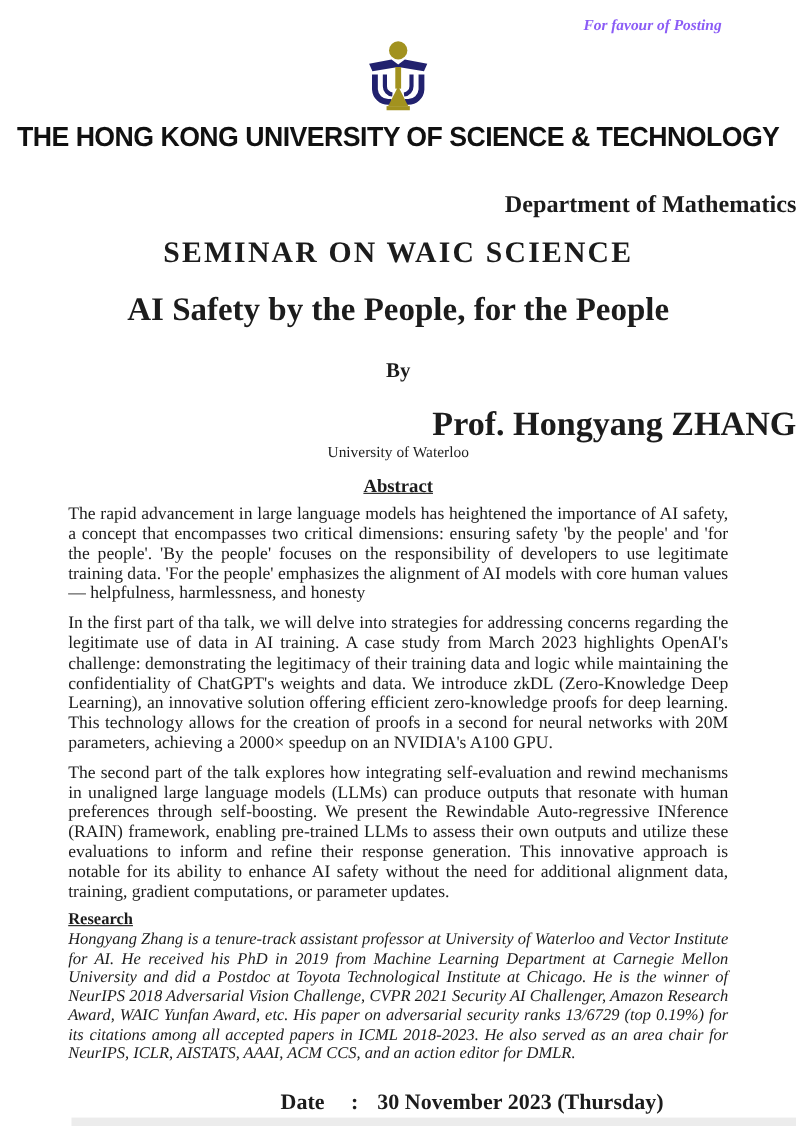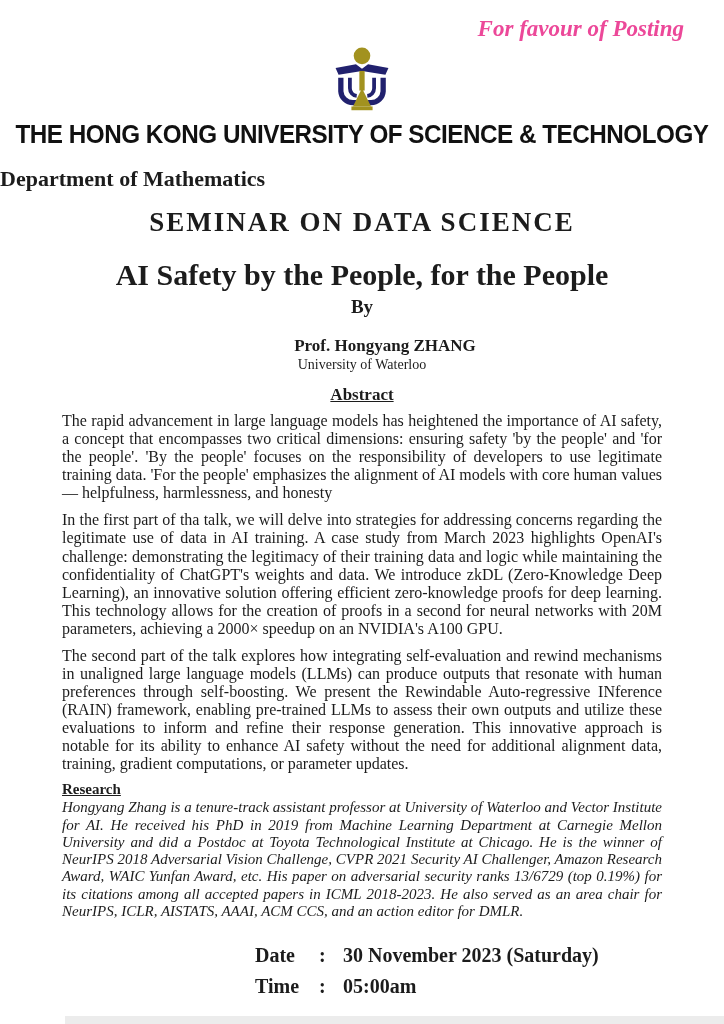--- a/index.html
+++ b/index.html
@@ -8,71 +8,71 @@
     position:relative;
     width:724px;height:1024px;
     margin:0 auto;
     background:#ffffff;
     font-family:"Liberation Serif", serif;
     color:#1c1c1c;
     overflow:hidden;
   }
   .posting-note{
     text-align:right;
-    padding:16px 40px 0 0;
+    padding:16px 68px 0 0;
     font-style:italic;
     font-weight:bold;
-    font-size:23px;
-    color:#ec4899;
+    font-size:14px;
+    color:#8b5cf6;
   }
   .logo-wrap{
     margin-top:4px;
     display:flex;
     justify-content:center;
   }
   .uni-name{
     margin-top:2px;
     text-align:center;
     font-family:"Liberation Sans", sans-serif;
     font-weight:bold;
     font-size:25px;
     letter-spacing:-0.5px;
     transform:scaleX(0.97);
     color:#111111;
   }
   .dept{
-    margin-top:17px;
-    text-align:left;
+    margin-top:33px;
+    text-align:right;
     font-weight:bold;
     font-size:22px;
   }
   .series{
     margin-top:15px;
     text-align:center;
     font-weight:900;
     font-size:27px;
     letter-spacing:2px;
   }
   .talk-title{
     margin-top:20px;
     text-align:center;
     font-weight:bold;
     font-size:30px;
   }
   .by{
-    margin-top:4px;
+    margin-top:28px;
     text-align:center;
     font-weight:bold;
     font-size:19px;
   }
   .speaker-name{
     margin-top:18px;
-    text-align:center;
-    font-weight:bold;
-    font-size:17px;
+    text-align:right;
+    font-weight:bold;
+    font-size:31px;
     margin-left:46px;
   }
   .speaker-affil{
     margin-top:1px;
     text-align:center;
     font-size:14px;
   }
   .abs-heading{
     margin-top:12px;
     text-align:center;
@@ -151,21 +151,21 @@
         <path d="M50 56 L62 80 L38 80 Z" fill="#a2921f"></path>
         <rect x="36" y="80" width="28" height="5" fill="#a2921f"></rect>
       </svg>
     </span>
   </div>
 
   <div class="uni-name">THE HONG KONG UNIVERSITY OF SCIENCE &amp; TECHNOLOGY</div>
 
   <div class="dept">Department of Mathematics</div>
 
-  <div class="series">SEMINAR ON DATA SCIENCE</div>
+  <div class="series">SEMINAR ON WAIC SCIENCE</div>
 
   <div class="talk-title">AI Safety by the People, for the People</div>
 
   <div class="by">By</div>
 
   <div class="speaker-name">Prof. Hongyang ZHANG</div>
   <div class="speaker-affil">University of Waterloo</div>
 
   <div class="abs-heading">
     <span>Abstract</span>
@@ -177,21 +177,21 @@
     <p class="para">The second part of the talk explores how integrating self-evaluation and rewind mechanisms in unaligned large language models (LLMs) can produce outputs that resonate with human preferences through self-boosting. We present the Rewindable Auto-regressive INference (RAIN) framework, enabling pre-trained LLMs to assess their own outputs and utilize these evaluations to inform and refine their response generation. This innovative approach is notable for its ability to enhance AI safety without the need for additional alignment data, training, gradient computations, or parameter updates.</p>
 
     <div class="bio-heading">Research</div>
     <div class="bio-text">Hongyang Zhang is a tenure-track assistant professor at University of Waterloo and Vector Institute for AI. He received his PhD in 2019 from Machine Learning Department at Carnegie Mellon University and did a Postdoc at Toyota Technological Institute at Chicago. He is the winner of NeurIPS 2018 Adversarial Vision Challenge, CVPR 2021 Security AI Challenger, Amazon Research Award, WAIC Yunfan Award, etc. His paper on adversarial security ranks 13/6729 (top 0.19%) for its citations among all accepted papers in ICML 2018-2023. He also served as an area chair for NeurIPS, ICLR, AISTATS, AAAI, ACM CCS, and an action editor for DMLR.</div>
   </div>
 
   <div class="details">
     <div class="detail-row">
       <span class="detail-label">Date</span>
       <span class="detail-sep">:</span>
-      <span class="detail-value">30 November 2023 (Saturday)</span>
+      <span class="detail-value">30 November 2023 (Thursday)</span>
     </div>
     <div class="detail-row">
       <span class="detail-label">Time</span>
       <span class="detail-sep">:</span>
       <span class="detail-value">05:00am</span>
     </div>
 
   </div>
 
   <div class="scan-bar"></div>

